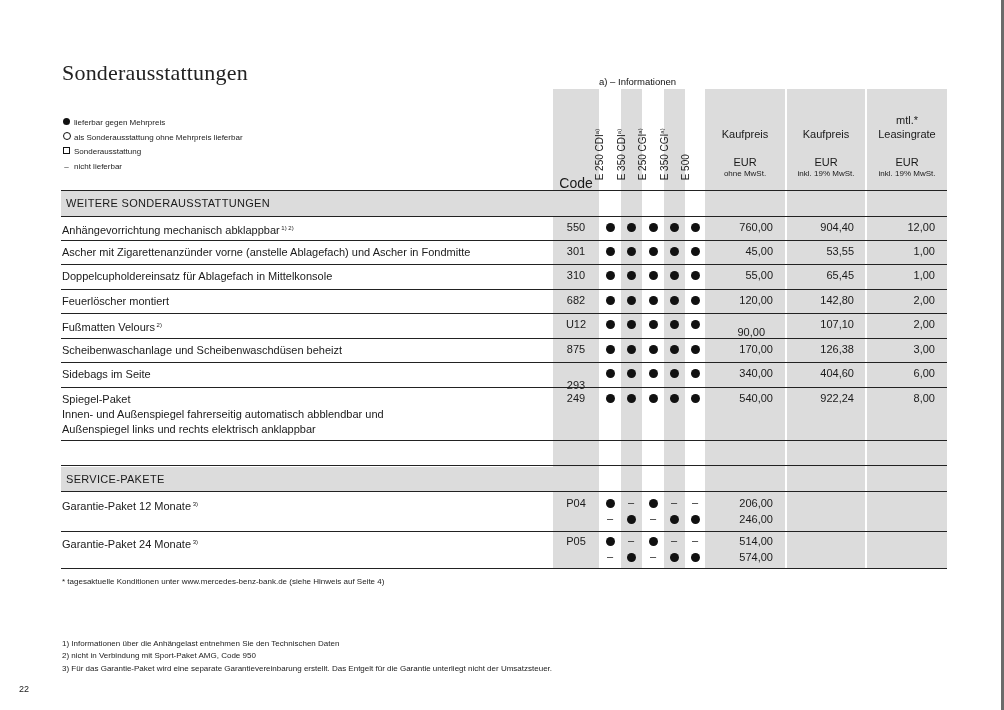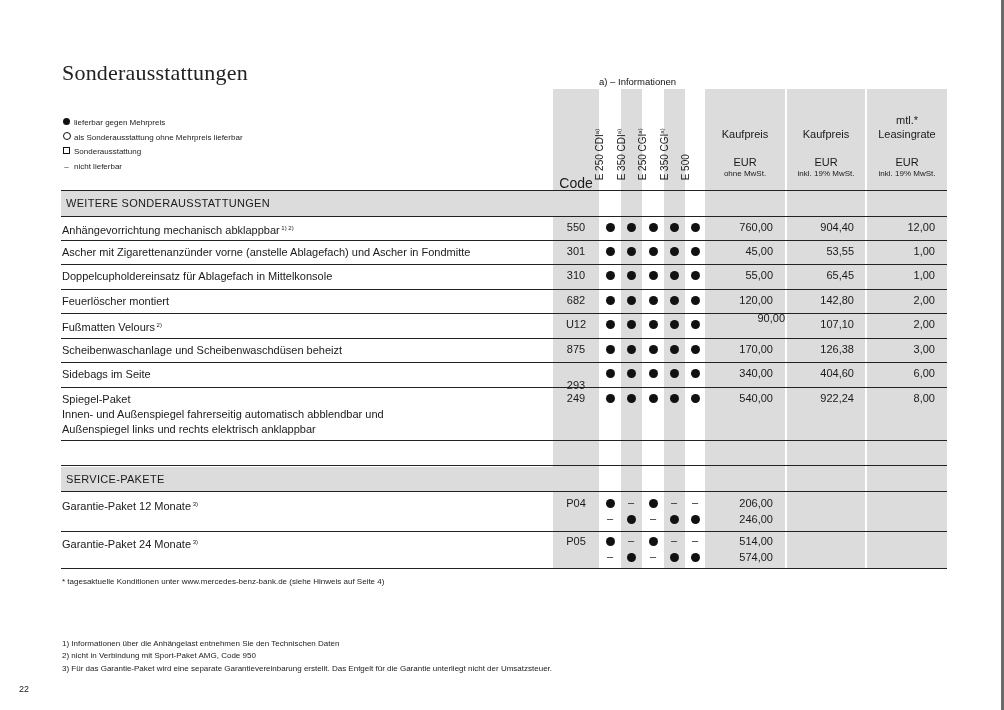--- a/index.html
+++ b/index.html
@@ -168,21 +168,21 @@
     <div class="price" style="top:294px;left:705px;width:68px">120,00</div>
     <div class="price" style="top:294px;left:787px;width:67px">142,80</div>
     <div class="price" style="top:294px;left:867px;width:68px">2,00</div>
     <div class="item" style="top:318px">Fußmatten Velours<sup> 2)</sup></div>
     <div class="code" style="top:318px">U12</div>
     <div class="mk" style="left:600px;top:317px"><span class="dot"></span></div>
     <div class="mk" style="left:621px;top:317px"><span class="dot"></span></div>
     <div class="mk" style="left:643px;top:317px"><span class="dot"></span></div>
     <div class="mk" style="left:664px;top:317px"><span class="dot"></span></div>
     <div class="mk" style="left:685px;top:317px"><span class="dot"></span></div>
-    <div class="price" style="top:312px;left:705px;width:80px">90,00</div>
+    <div class="price" style="top:326px;left:705px;width:60px">90,00</div>
     <div class="price" style="top:318px;left:787px;width:67px">107,10</div>
     <div class="price" style="top:318px;left:867px;width:68px">2,00</div>
     <div class="item" style="top:343px">Scheibenwaschanlage und Scheibenwaschdüsen beheizt</div>
     <div class="code" style="top:343px">875</div>
     <div class="mk" style="left:600px;top:342px"><span class="dot"></span></div>
     <div class="mk" style="left:621px;top:342px"><span class="dot"></span></div>
     <div class="mk" style="left:643px;top:342px"><span class="dot"></span></div>
     <div class="mk" style="left:664px;top:342px"><span class="dot"></span></div>
     <div class="mk" style="left:685px;top:342px"><span class="dot"></span></div>
     <div class="price" style="top:343px;left:705px;width:68px">170,00</div>

